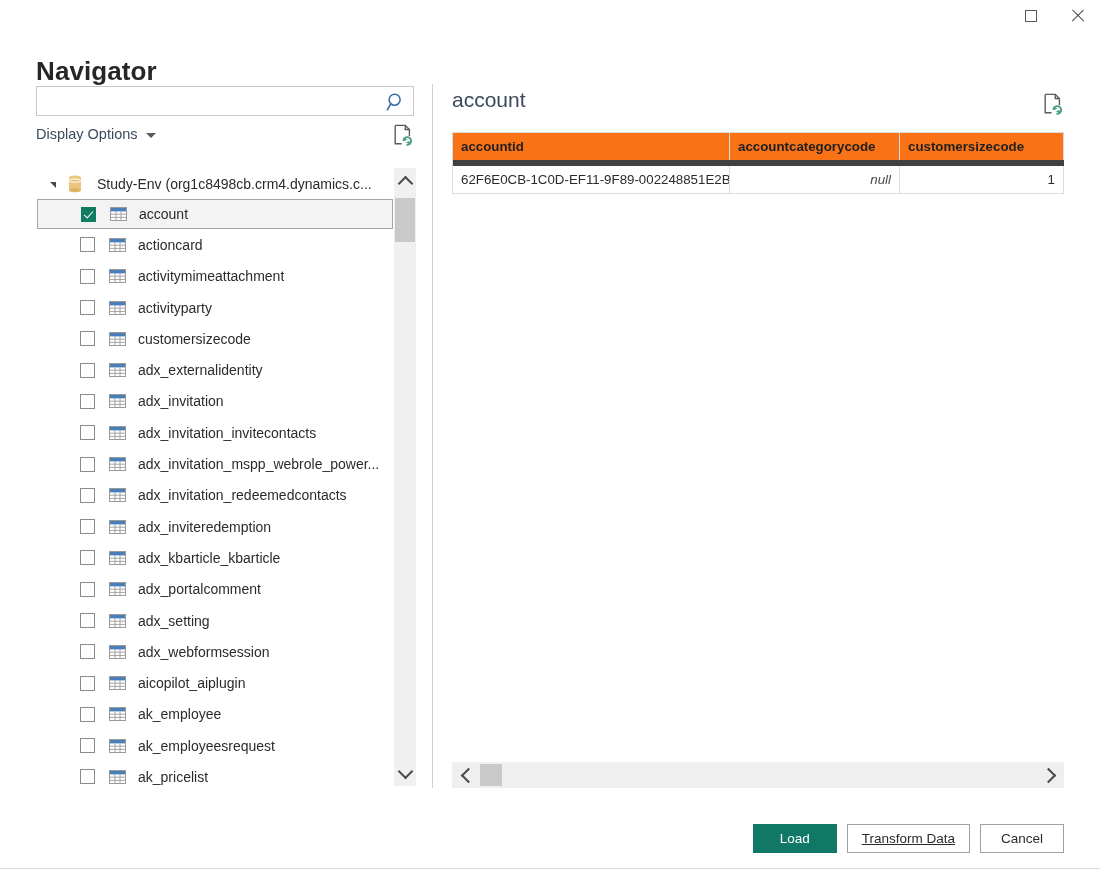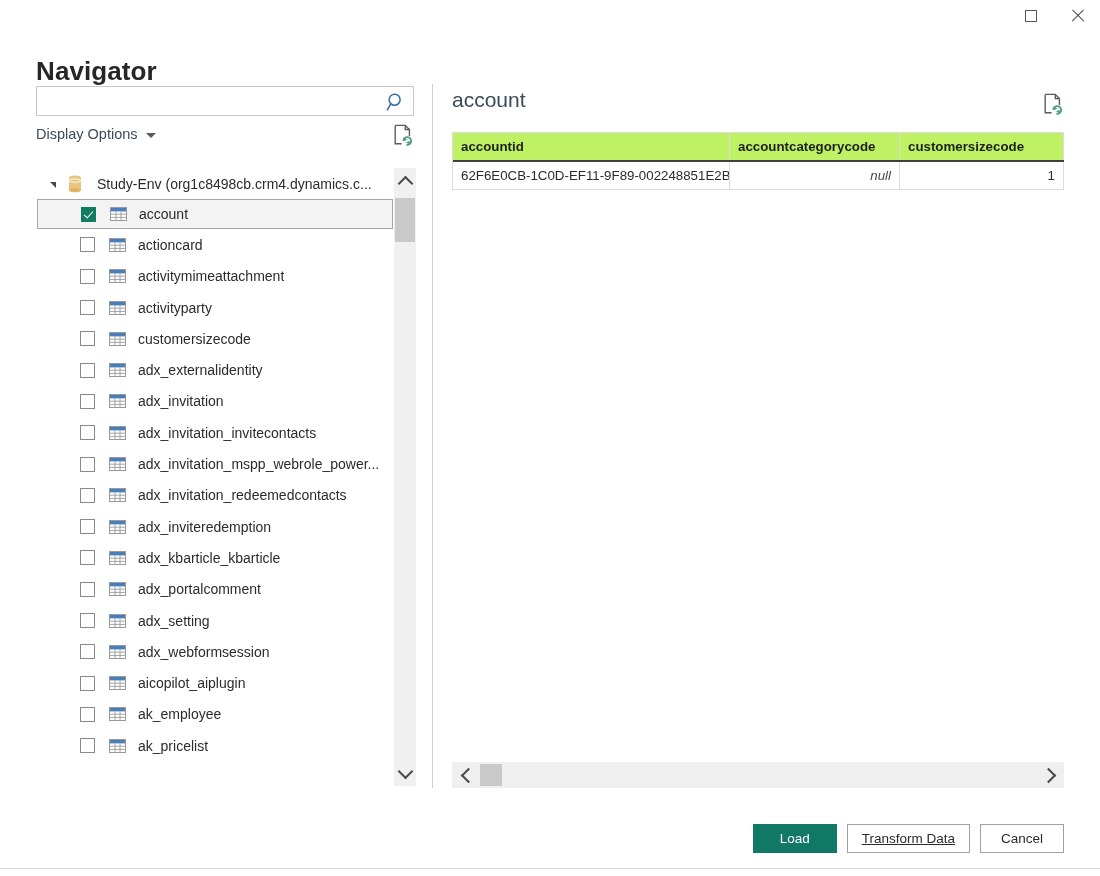--- a/index.html
+++ b/index.html
@@ -287,22 +287,22 @@
     border: 1px solid #dcdcdc;
     border-right: none;
     box-sizing: border-box;
     overflow: hidden;
   }
   .grid-row {
     display: flex;
     height: 27px;
   }
   .grid-row.head {
-    background: #bef264;
-    border-bottom: 2px solid #404040;
+    background: #f97316;
+    border-bottom: 6px solid #404040;
   }
   .grid-cell {
     box-sizing: border-box;
     border-right: 1px solid #dcdcdc;
     padding: 0 8px;
     display: flex;
     align-items: center;
     font-size: 13.3px;
     color: #2b2b2b;
     overflow: hidden;
@@ -647,20 +647,32 @@
       <div class="tree-row child">
         <span class="chk"></span>
         <svg class="tbl-icon" viewBox="0 0 17 14">
           <rect x="0.5" y="0.5" width="16" height="13" fill="#ffffff" stroke="#9a9a9a" stroke-width="1"></rect>
           <rect x="1" y="1" width="15" height="3.4" fill="#4a7ebb"></rect>
           <line x1="1" y1="7.2" x2="16" y2="7.2" stroke="#9a9a9a" stroke-width="0.9"></line>
           <line x1="1" y1="10.4" x2="16" y2="10.4" stroke="#9a9a9a" stroke-width="0.9"></line>
           <line x1="6" y1="4.4" x2="6" y2="13.5" stroke="#9a9a9a" stroke-width="0.9"></line>
           <line x1="11" y1="4.4" x2="11" y2="13.5" stroke="#9a9a9a" stroke-width="0.9"></line>
         </svg>
+        <span class="tree-label">ak_employeesrequest</span>
+      </div>
+      <div class="tree-row child">
+        <span class="chk"></span>
+        <svg class="tbl-icon" viewBox="0 0 17 14">
+          <rect x="0.5" y="0.5" width="16" height="13" fill="#ffffff" stroke="#9a9a9a" stroke-width="1"></rect>
+          <rect x="1" y="1" width="15" height="3.4" fill="#4a7ebb"></rect>
+          <line x1="1" y1="7.2" x2="16" y2="7.2" stroke="#9a9a9a" stroke-width="0.9"></line>
+          <line x1="1" y1="10.4" x2="16" y2="10.4" stroke="#9a9a9a" stroke-width="0.9"></line>
+          <line x1="6" y1="4.4" x2="6" y2="13.5" stroke="#9a9a9a" stroke-width="0.9"></line>
+          <line x1="11" y1="4.4" x2="11" y2="13.5" stroke="#9a9a9a" stroke-width="0.9"></line>
+        </svg>
         <span class="tree-label">ak_pricelist</span>
       </div>
     </div>
   <div class="vscroll">
     <div class="vscroll-arrow up">
       <span class="chev up"></span>
     </div>
     <div class="vthumb"></div>
     <div class="vscroll-arrow down">
       <span class="chev down"></span>

